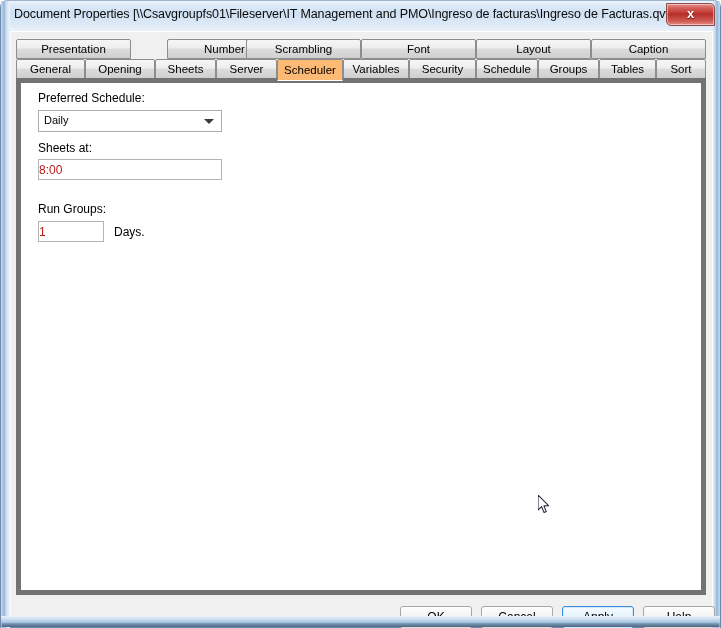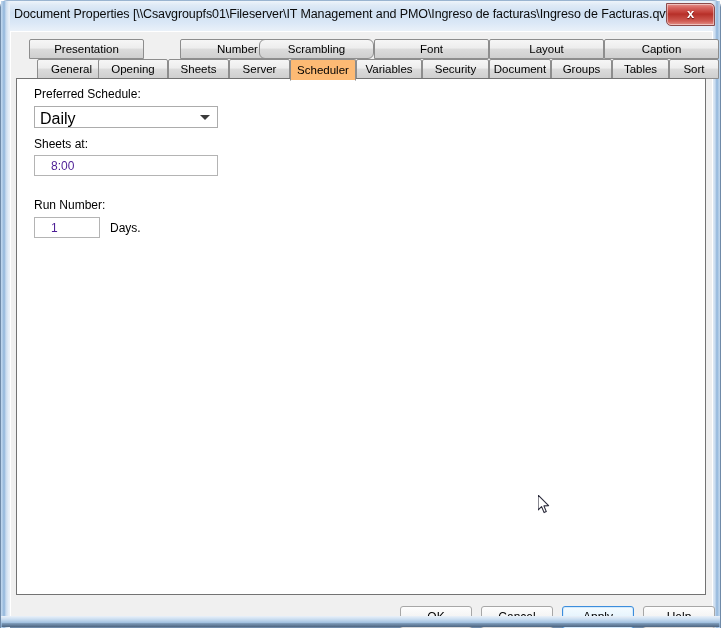--- a/index.html
+++ b/index.html
@@ -98,21 +98,21 @@
     left: 9px; top: 30px;
     width: 703px; height: 588px;
     background: #f0f0f0;
     border: 1px solid #ffffff;
     box-sizing: border-box;
   }
 
   
   #tabstrip {
     position: absolute;
-    left: 18px; top: 7px;
+    left: 5px; top: 7px;
     width: 690px; height: 40px;
   }
   .tab-row {
     position: absolute;
     left: 0;
     height: 20px;
     width: 690px;
   }
   #tab-row-top { top: 0px; }
   #tab-row-bottom { top: 20px; }
@@ -140,21 +140,21 @@
     line-height: 20px;
     z-index: 5;
   }
 
   
   #content-panel {
     position: absolute;
     left: 5px; top: 46px;
     width: 690px; height: 517px;
     background: #ffffff;
-    border: 1px solid #737373;
+    border: 5px solid #737373;
     box-sizing: border-box;
   }
 
   .field-label {
     position: absolute;
     font-size: 12px;
     color: #000;
     white-space: nowrap;
   }
 
@@ -164,42 +164,42 @@
     left: 17px; top: 27px;
     width: 184px; height: 22px;
     box-sizing: border-box;
     border: 1px solid #acacac;
     background: #ffffff;
     cursor: pointer;
   }
   #schedule-combo-value {
     position: absolute;
     left: 5px; top: 3px;
-    font-size: 16px;
+    font-size: 11px;
     color: #000;
   }
   #schedule-combo-arrow {
     position: absolute;
     right: 7px; top: 8px;
     width: 0; height: 0;
     border-left: 5px solid transparent;
     border-right: 5px solid transparent;
     border-top: 5px solid #3b3b3b;
   }
 
   
   .text-input {
     position: absolute;
     box-sizing: border-box;
     border: 1px solid #b4b4b4;
     background: #ffffff;
     font-family: "Liberation Sans", sans-serif;
     font-size: 12px;
-    color: #4c1d95;
-    padding: 0 16px;
+    color: #b91c1c;
+    padding: 0 0;
     outline: none;
   }
   #start-at-input {
     left: 17px; top: 76px;
     width: 184px; height: 21px;
   }
   #run-every-input {
     left: 17px; top: 138px;
     width: 66px; height: 21px;
   }
@@ -253,54 +253,54 @@
       <div id="close-glyph">x</div>
     </div>
   </div>
 
   <div id="client">
 
     <div id="tabstrip">
       <div class="tab-row" id="tab-row-top">
           <div class="tab" style="left: 0px; width: 115px;">Presentation</div>
           <div class="tab" style="left: 115px; width: 115px; margin-left: 36px;">Number</div>
-          <div class="tab" style="left: 230px; width: 115px; border-radius: 6px;">Scrambling</div>
+          <div class="tab" style="left: 230px; width: 115px;">Scrambling</div>
           <div class="tab" style="left: 345px; width: 115px;">Font</div>
           <div class="tab" style="left: 460px; width: 115px;">Layout</div>
           <div class="tab" style="left: 575px; width: 115px;">Caption</div>
         </div>
       <div class="tab-row" id="tab-row-bottom">
-          <div class="tab" style="left: 0px; width: 69px; margin-left: 8px;">General</div>
+          <div class="tab" style="left: 0px; width: 69px;">General</div>
           <div class="tab" style="left: 69px; width: 70px;">Opening</div>
           <div class="tab" style="left: 139px; width: 61px;">Sheets</div>
           <div class="tab" style="left: 200px; width: 61px;">Server</div>
           <div class="tab active" style="left: 261px; width: 66px;">Scheduler</div>
           <div class="tab" style="left: 327px; width: 66px;">Variables</div>
           <div class="tab" style="left: 393px; width: 67px;">Security</div>
-          <div class="tab" style="left: 460px; width: 62px;">Document</div>
+          <div class="tab" style="left: 460px; width: 62px;">Schedule</div>
           <div class="tab" style="left: 522px; width: 61px;">Groups</div>
           <div class="tab" style="left: 583px; width: 57px;">Tables</div>
           <div class="tab" style="left: 640px; width: 50px;">Sort</div>
         </div>
     </div>
 
     <div id="content-panel">
 
       <div class="field-label" style="left:17px; top:8px;">Preferred Schedule:</div>
 
       <div id="schedule-combo">
         <div id="schedule-combo-value">Daily</div>
         <div id="schedule-combo-arrow"></div>
       </div>
 
       <div class="field-label" style="left:17px; top:58px;">Sheets at:</div>
 
       <input id="start-at-input" class="text-input" type="text" value="8:00" style="">
 
-      <div class="field-label" style="left:17px; top:119px;">Run Number:</div>
+      <div class="field-label" style="left:17px; top:119px;">Run Groups:</div>
 
       <input id="run-every-input" class="text-input" type="text" value="1" style="">
 
       <div class="field-label" style="left:93px; top:142px;">Days.</div>
 
     </div>
 
     <div class="dlg-button" id="btn-ok">OK</div>
     <div class="dlg-button" id="btn-cancel">Cancel</div>
     <div class="dlg-button default" id="btn-apply">Apply</div>

